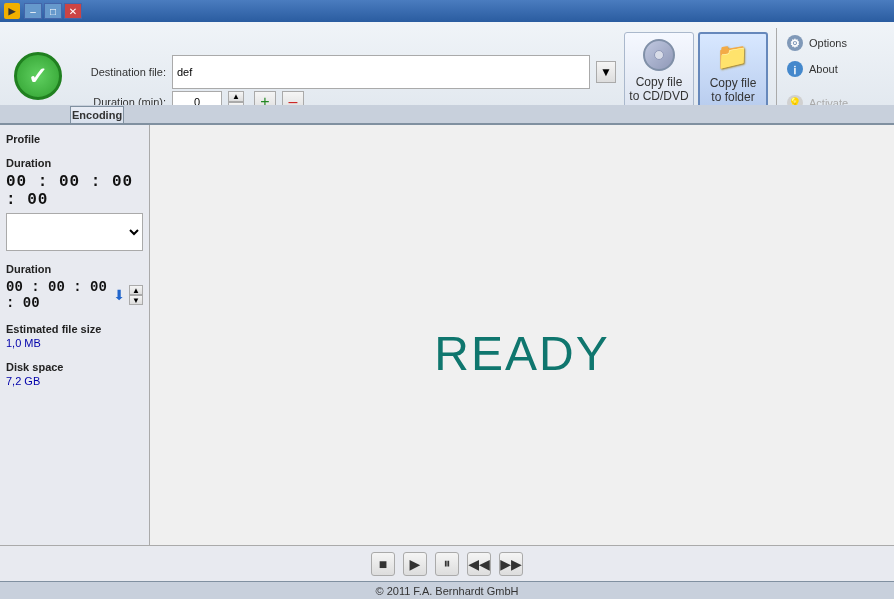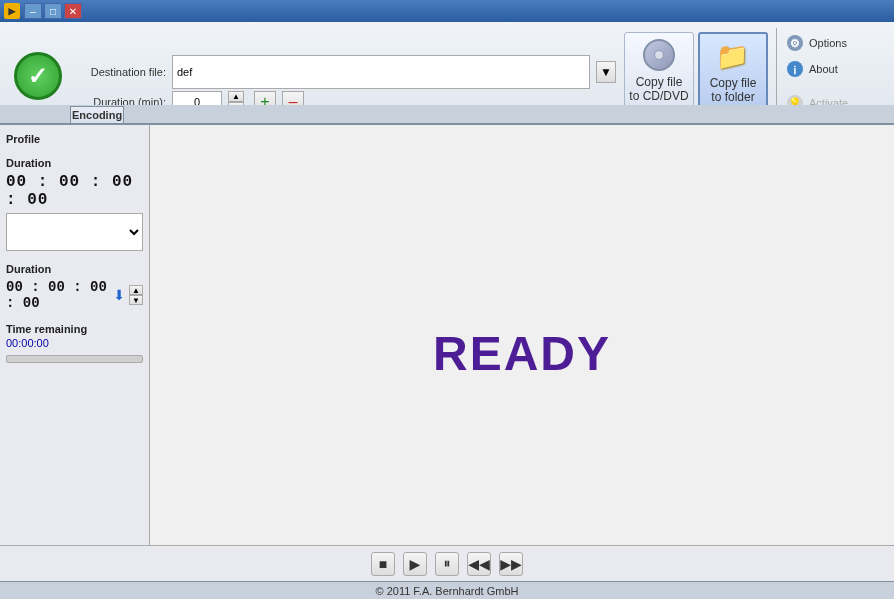--- a/index.html
+++ b/index.html
@@ -333,22 +333,22 @@
     
     #center-area {
       flex: 1;
       background: #f0f0f0;
       display: flex;
       align-items: center;
       justify-content: center;
     }
     #ready-text {
       font-size: 48px;
-      font-weight: bold;
-      color: #4c1d95;
+      font-weight: normal;
+      color: #0f766e;
       letter-spacing: 2px;
     }
 
     
     #status-bar {
       position: absolute;
       bottom: 0; left: 0; right: 0;
       height: 18px;
       background: #c8d0dc;
       border-top: 1px solid #8090a0;
@@ -480,29 +480,30 @@
       <div class="duration-display-row">
         <span class="duration-display">00 : 00 : 00 : 00</span>
         <span class="duration-down-icon">⬇</span>
         <div class="duration-spin">
           <div class="dur-spin-btn">▲</div>
           <div class="dur-spin-btn">▼</div>
         </div>
       </div>
     </div>
 
-
-
     <div class="panel-section">
-      <div class="info-label">Time remaining</div>
-      <div class="info-value">00:00:00</div>
-      <div class="progress-bar-container">
-        <div class="progress-bar-fill" style="width:0%"></div>
-      </div>
-    </div>
+      <div class="info-label">Estimated file size</div>
+      <div class="info-value">1,0 MB</div>
+    </div>
+
+    <div class="panel-section">
+      <div class="info-label">Disk space</div>
+      <div class="info-value">7,2 GB</div>
+    </div>
+
 
   </div>
 
   <div id="center-area">
     <span id="ready-text">READY</span>
   </div>
 </div>
 
 <div id="transport-bar">
   <div class="transport-btn">■</div>

